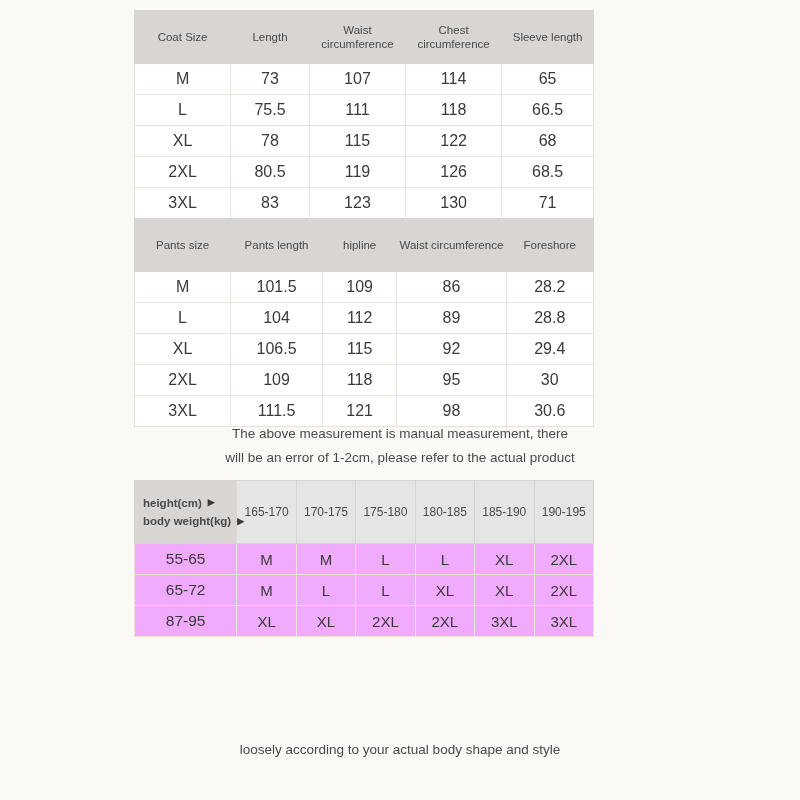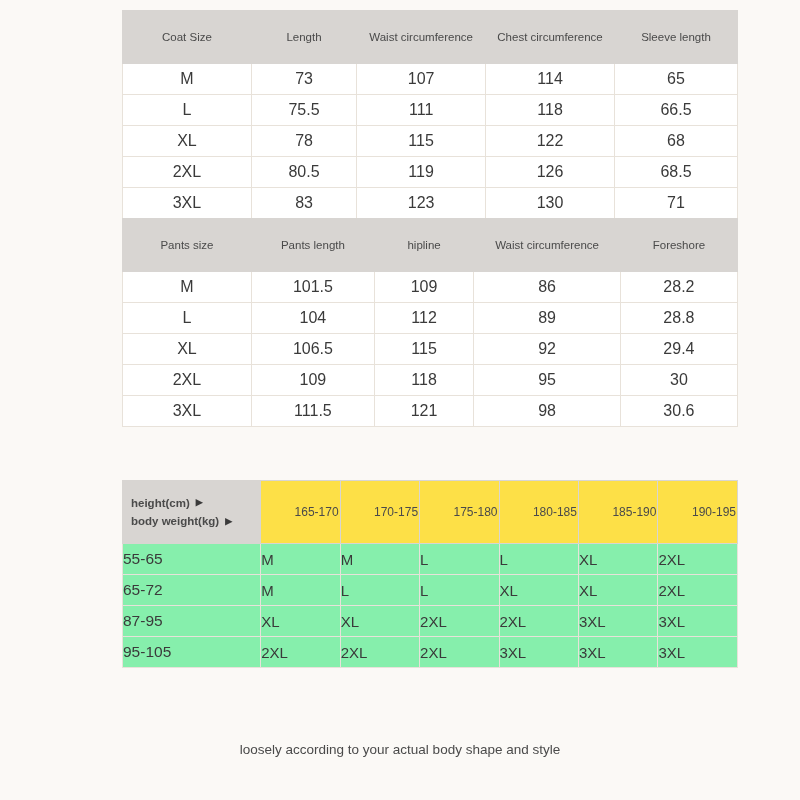--- a/index.html
+++ b/index.html
@@ -15,22 +15,22 @@
     overflow: hidden;
   }
   .page {
     position: relative;
     width: 800px;
     height: 800px;
     box-sizing: border-box;
   }
   .table-wrap {
     position: absolute;
-    left: 122px;
-    width: 616px;
+    left: 134px;
+    width: 460px;
   }
   table.size-table {
     width: 100%;
     border-collapse: collapse;
     table-layout: fixed;
   }
   table.size-table th,
   table.size-table td {
     border: 1px solid #e8e2da;
     text-align: center;
@@ -74,25 +74,25 @@
   #manual-note { top: 422px; }
 
   
   #recommend-wrap { top: 480px; }
   table.rec-table {
     width: 100%;
     border-collapse: collapse;
     table-layout: fixed;
   }
   table.rec-table th.rec-header-cell {
-    background: #fde047;
+    background: #e5e5e5;
     color: #4a4a4a;
     font-size: 12px;
     font-weight: normal;
-    text-align: right;
+    text-align: center;
     vertical-align: middle;
     border: 1px solid #d8d5d2;
     height: 60px;
   }
   .axis-cell {
     background: #d8d5d2;
     border: 1px solid #d8d5d2;
     padding: 0;
     position: relative;
     height: 60px;
@@ -114,23 +114,23 @@
     line-height: 1.6;
     white-space: nowrap;
   }
   .axis-row .arrow {
     margin-left: 6px;
     font-size: 9px;
     color: #3a3a3a;
     line-height: 1;
   }
   table.rec-table tbody td {
-    background: #86efac;
+    background: #f0abfc;
     border: 1px solid #e8e2da;
-    text-align: left;
+    text-align: center;
     vertical-align: middle;
     font-size: 15px;
     color: #3a3a3a;
     height: 30px;
     padding: 0;
   }
   table.rec-table tbody td.rec-first {
     font-size: 15.5px;
   }
   #remarks-note { top: 738px; }
@@ -236,20 +236,22 @@
           <td>111.5</td>
           <td>121</td>
           <td>98</td>
           <td>30.6</td>
         </tr>
       </tbody>
     </table>
   </div>
 
   <div class="note" id="manual-note">
+    <div>The above measurement is manual measurement, there</div>
+    <div>will be an error of 1-2cm, please refer to the actual product</div>
   </div>
 
   <div class="table-wrap" id="recommend-wrap">
     <table class="rec-table">
       <thead>
         <tr>
           <th class="axis-cell" style="width:23%">
             <div class="axis-inner">
               <div class="axis-row">
                 <span>height(cm)</span>
@@ -290,29 +292,20 @@
         </tr>
         <tr>
           <td class="rec-first">87-95</td>
           <td>XL</td>
           <td>XL</td>
           <td>2XL</td>
           <td>2XL</td>
           <td>3XL</td>
           <td>3XL</td>
         </tr>
-        <tr>
-          <td class="rec-first">95-105</td>
-          <td>2XL</td>
-          <td>2XL</td>
-          <td>2XL</td>
-          <td>3XL</td>
-          <td>3XL</td>
-          <td>3XL</td>
-        </tr>
       </tbody>
     </table>
   </div>
 
   <div class="note" id="remarks-note">
     <div>loosely according to your actual body shape and style</div>
   </div>
 
 </div>
 

